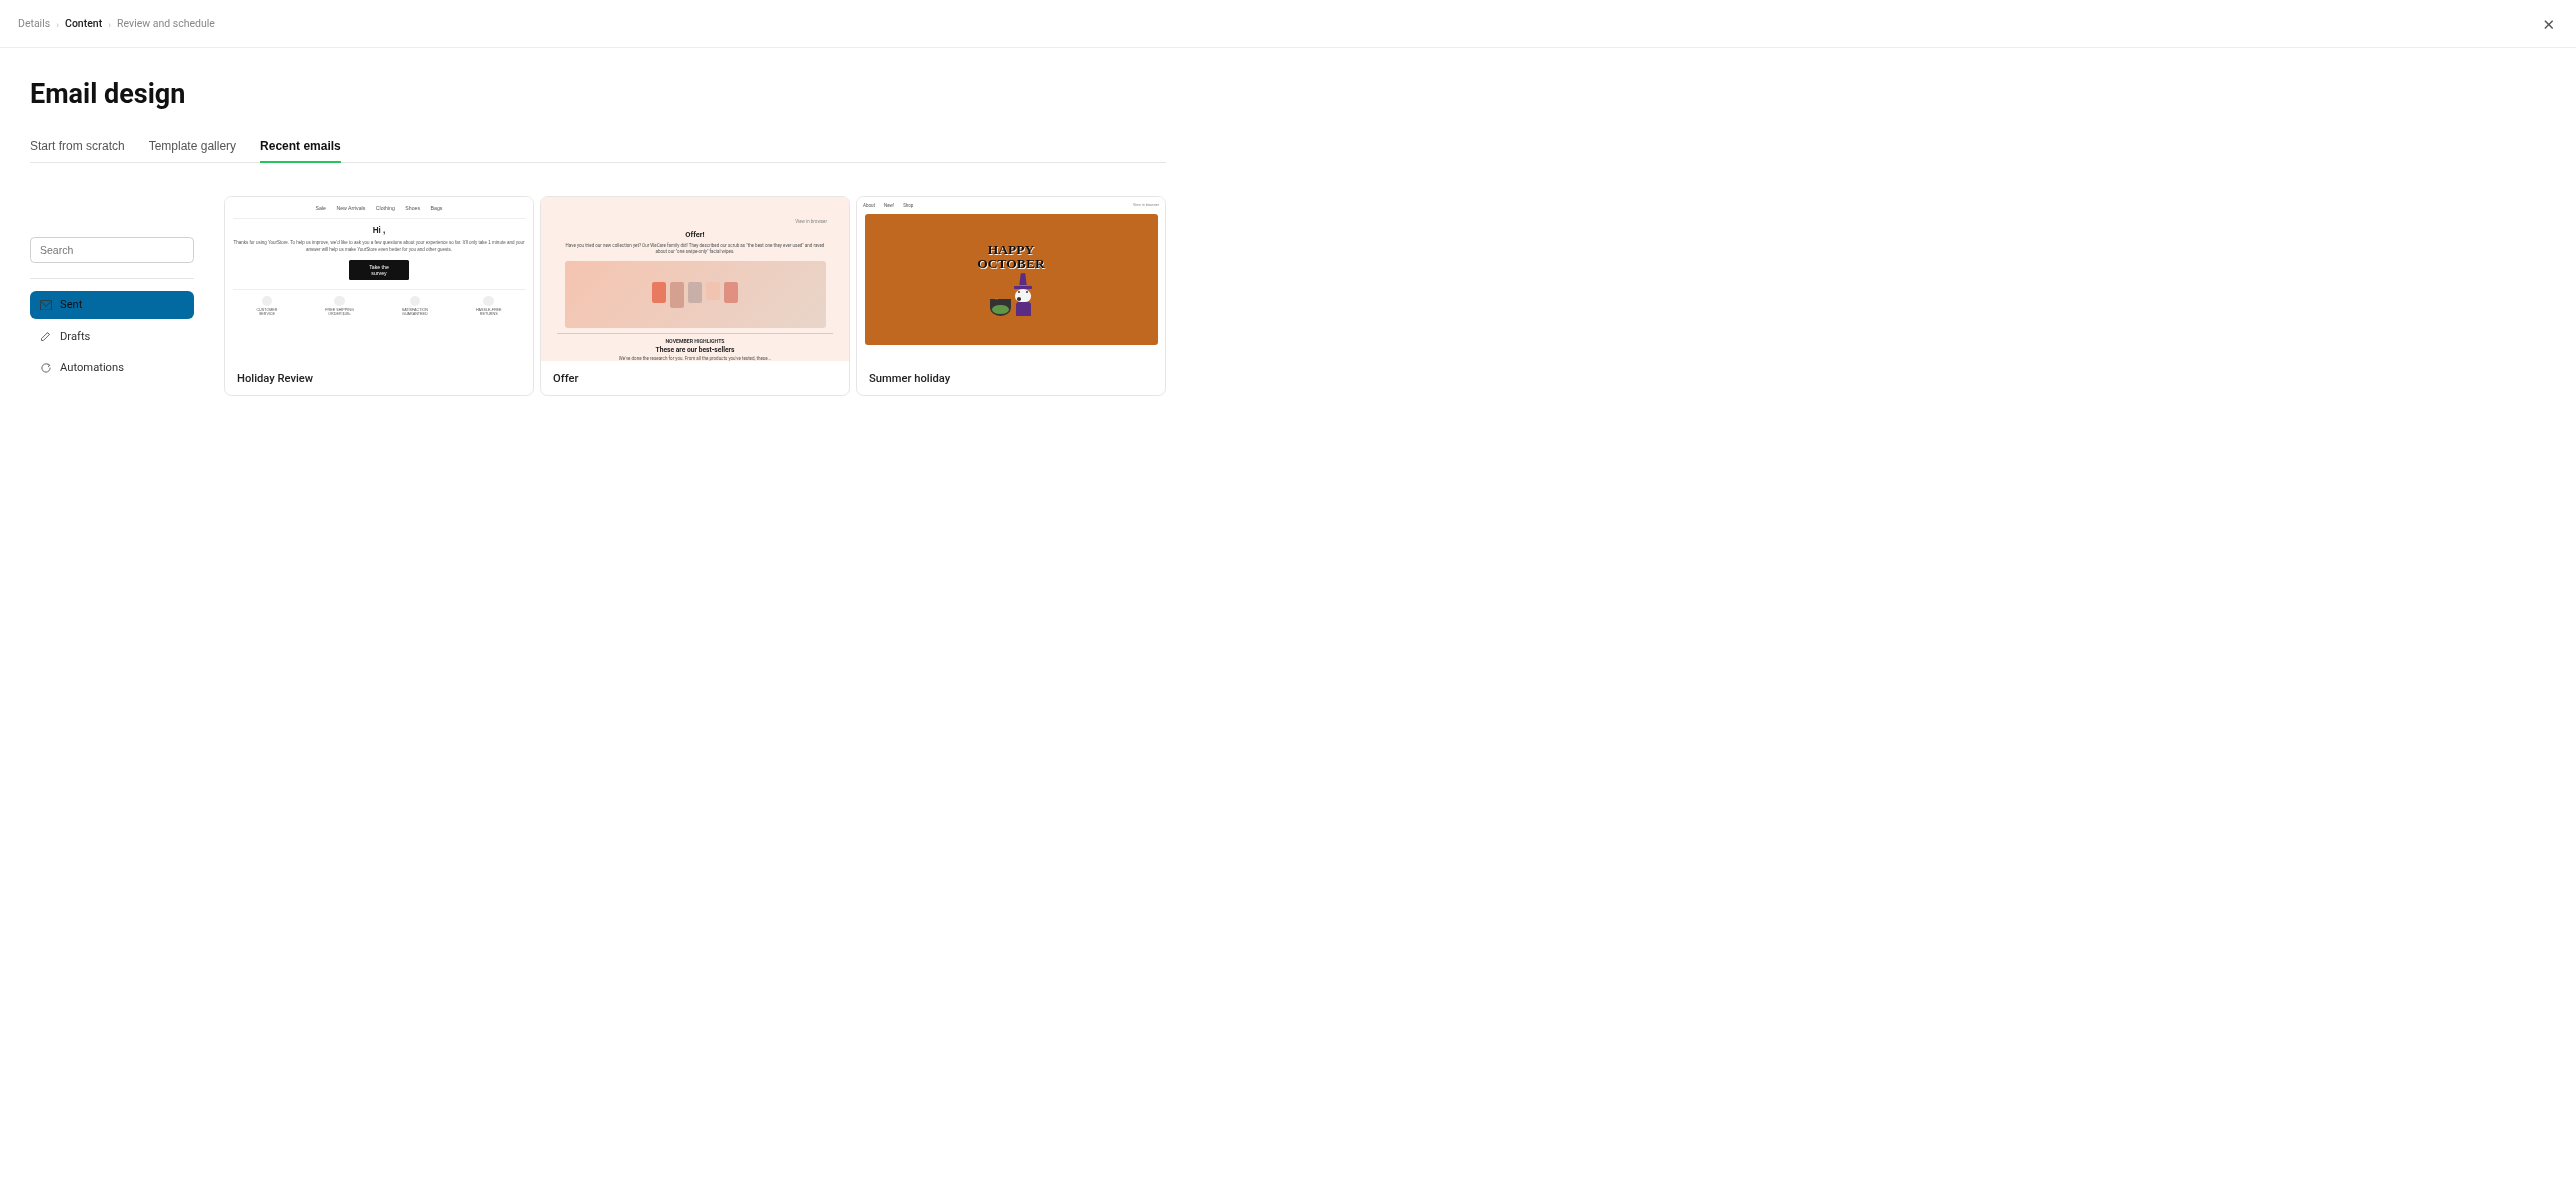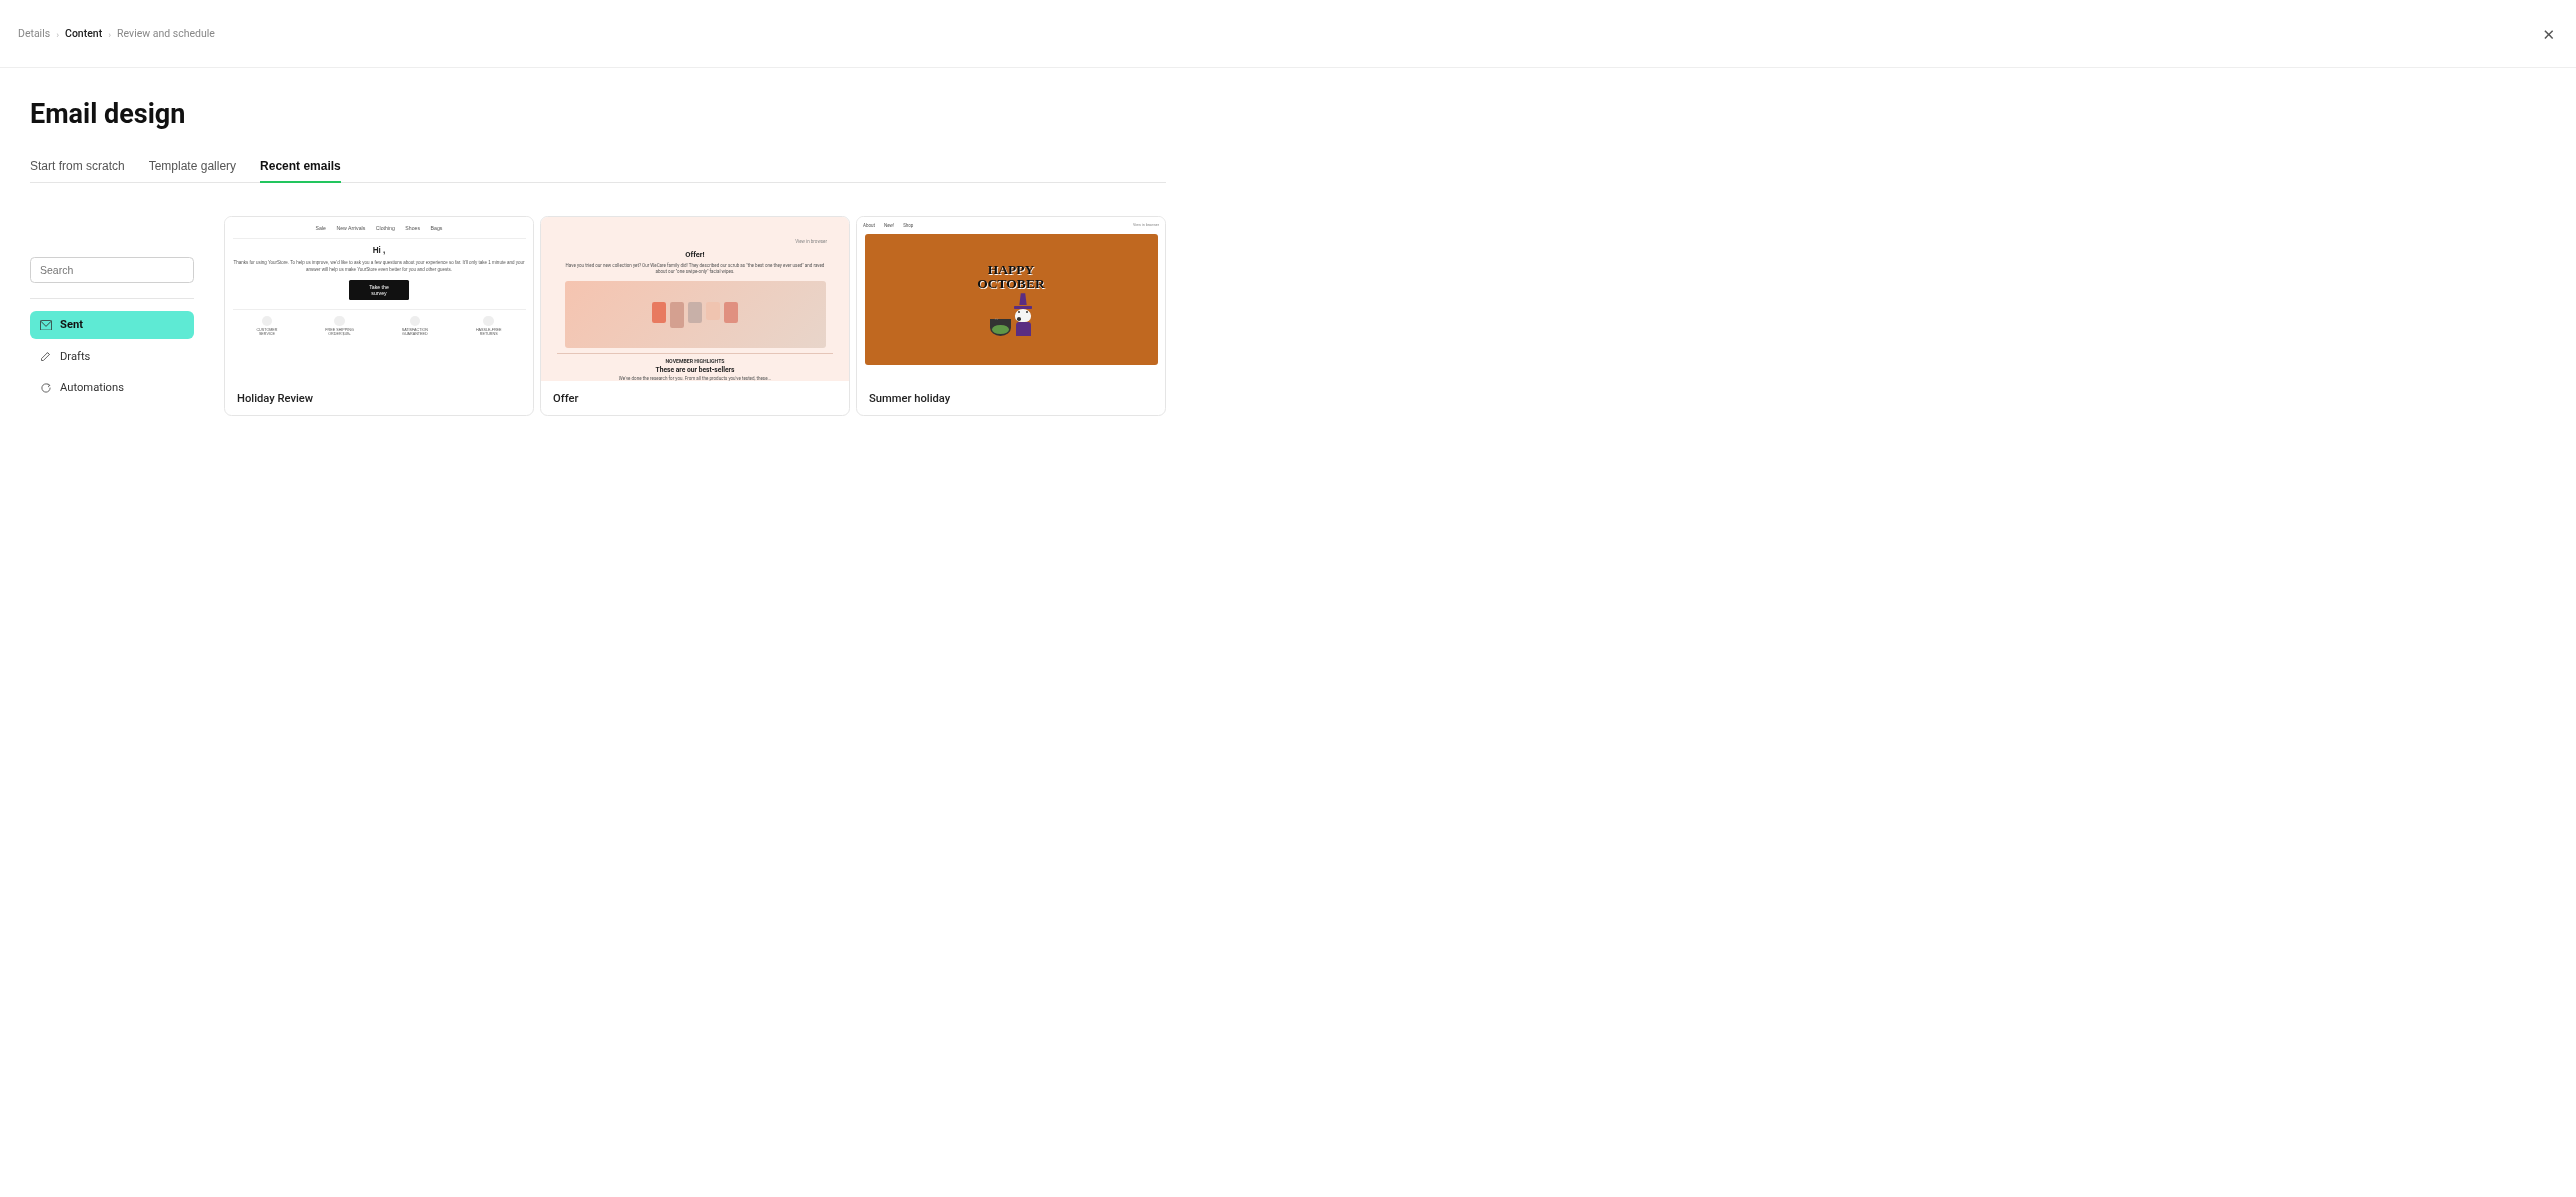--- a/index.html
+++ b/index.html
@@ -7,21 +7,21 @@
       font-family: -apple-system, BlinkMacSystemFont, 'Segoe UI', Roboto, sans-serif;
       background: #fff;
       color: #222;
       min-height: 100vh;
     }
 
     
     .breadcrumb-bar {
       display: flex;
       align-items: flex-end;
-      padding: 27px 18px;
+      padding: 17px 18px;
       border-bottom: 0.7px solid #eee;
       position: relative;
     }
     .breadcrumb-item {
       font-size: 10.5px;
       color: #888;
       cursor: pointer;
     }
     .breadcrumb-item.active {
       color: #222;
@@ -118,23 +118,23 @@
       align-items: center;
       gap: 7.5px;
       padding: 7.5px 9px;
       border-radius: 6px;
       cursor: pointer;
       font-size: 11.2px;
       color: #333;
       margin-bottom: 3px;
     }
     .sidebar-item.active {
-      background: #5eead4;
+      background: #0369a1;
       color: #111;
-      font-weight: 700;
+      font-weight: 400;
     }
     .sidebar-icon {
       width: 13.5px;
       height: 13.5px;
       display: flex;
       align-items: center;
       justify-content: center;
       font-size: 12px;
     }
 

